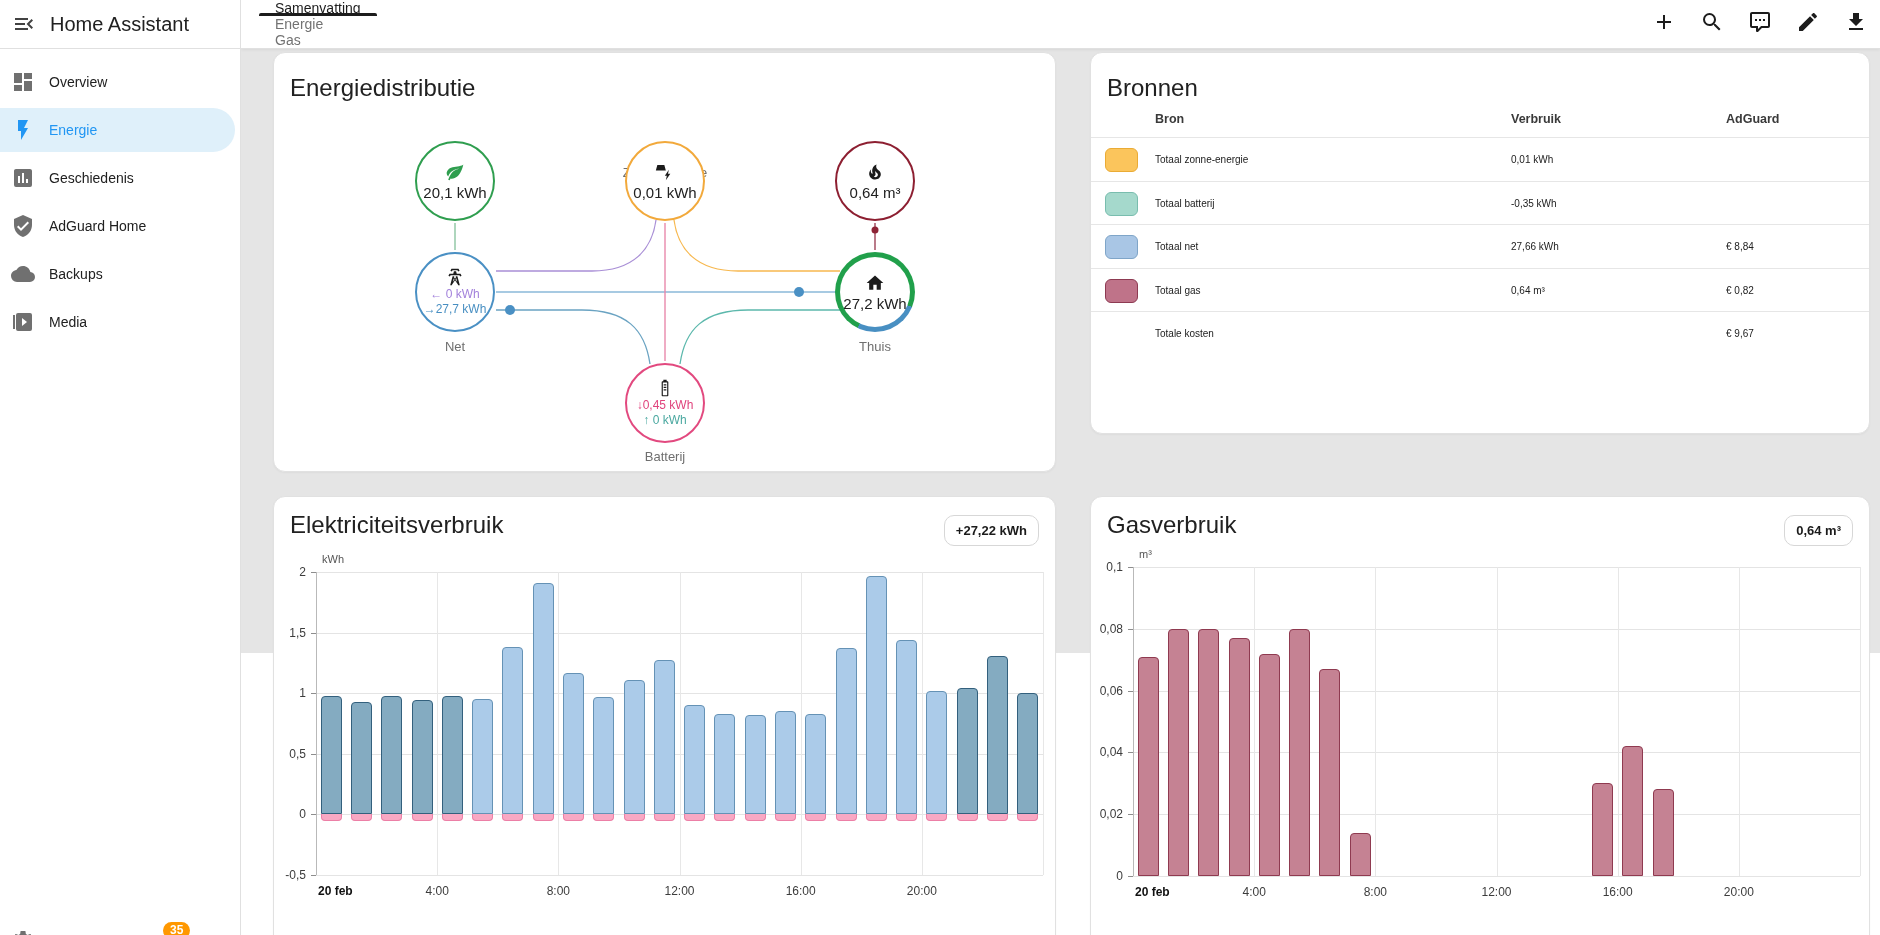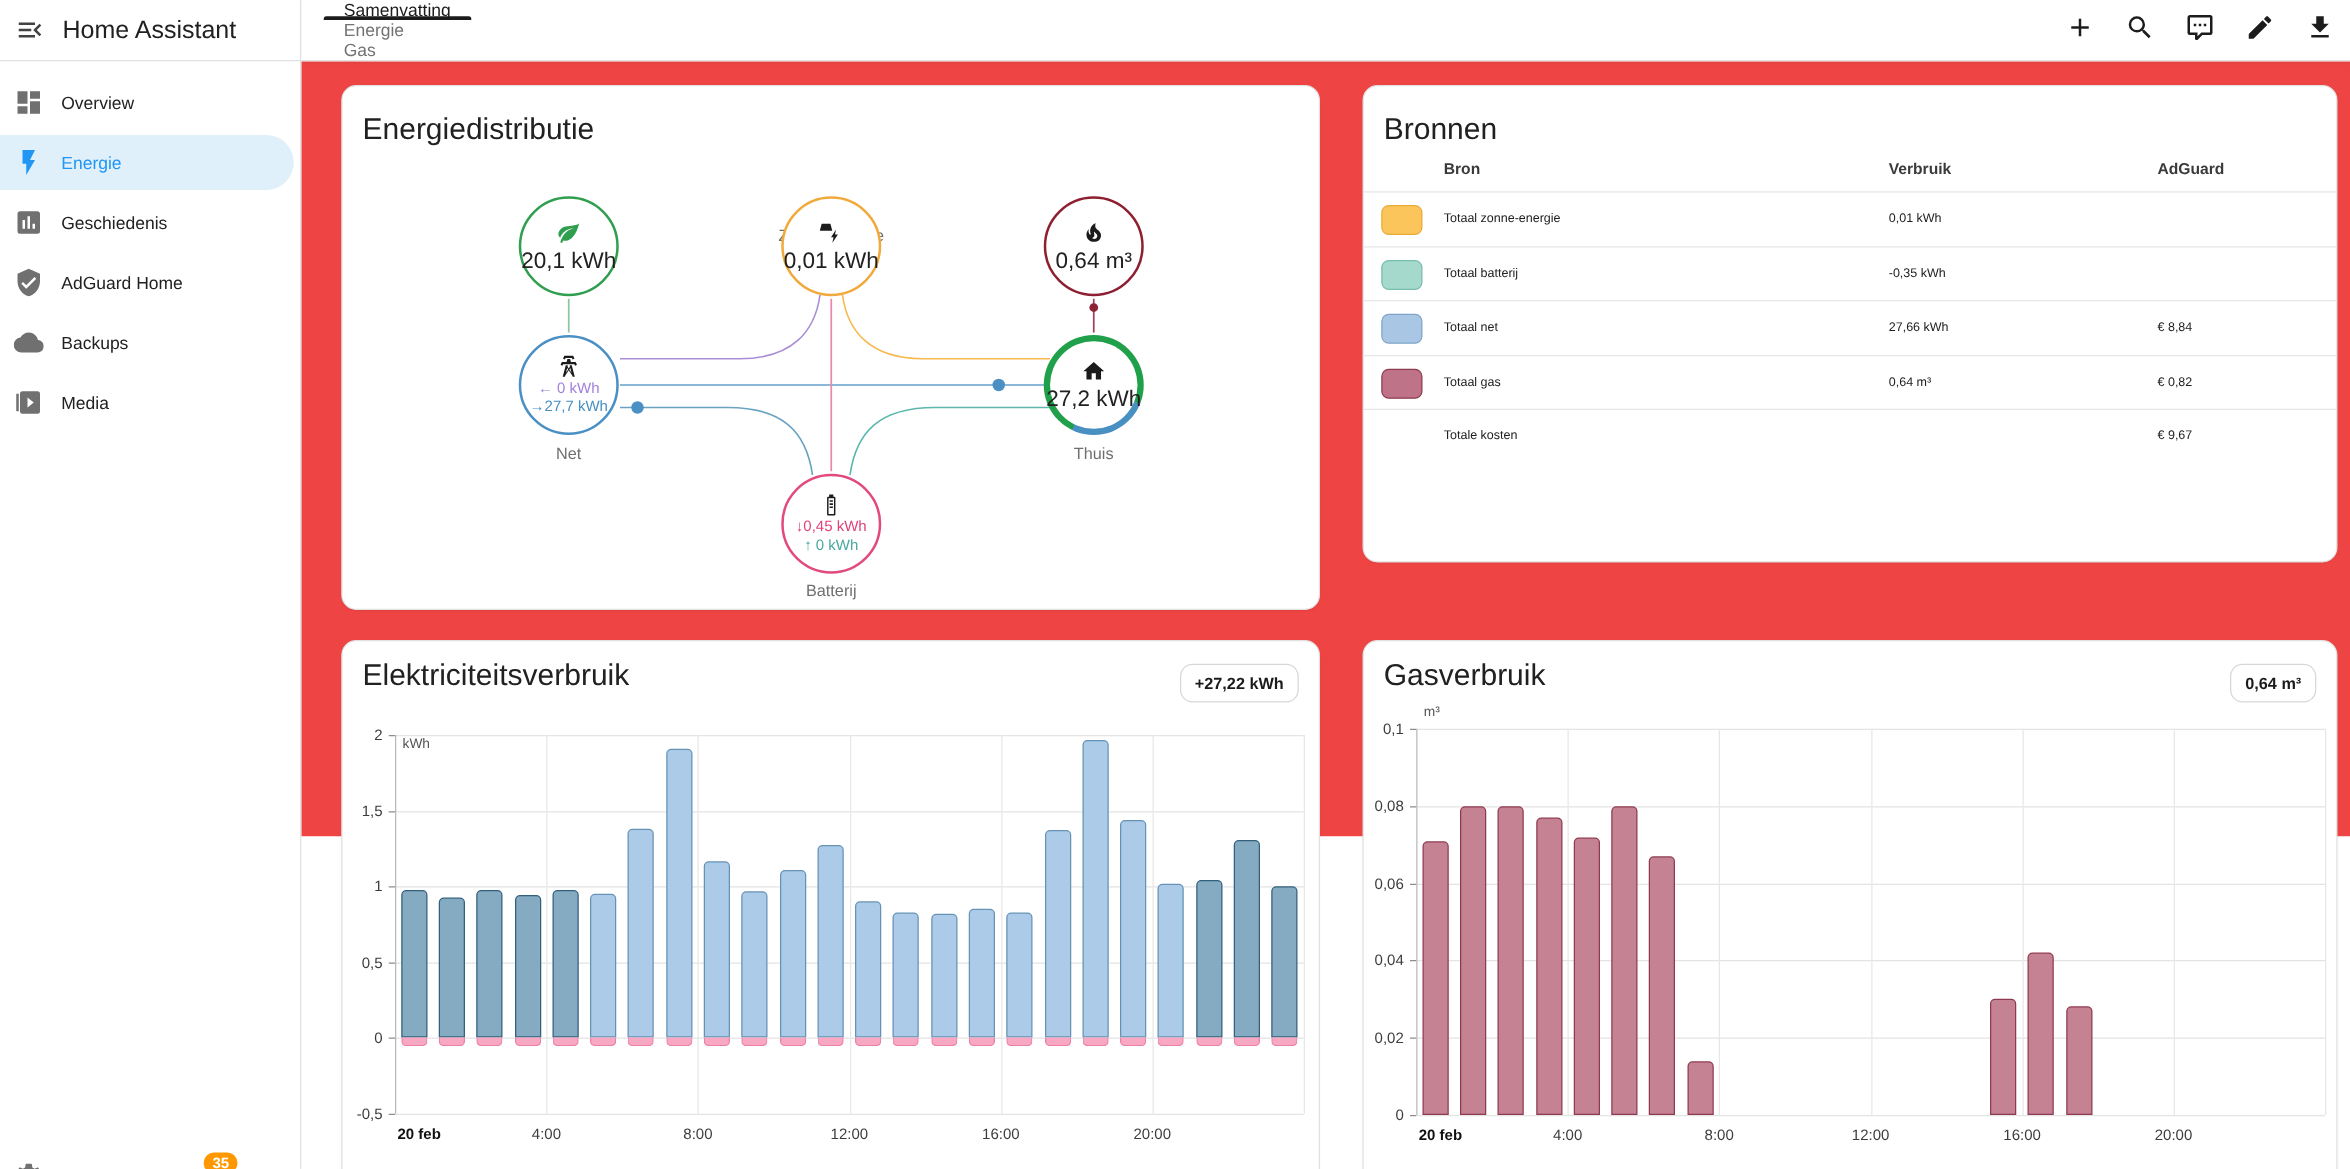--- a/index.html
+++ b/index.html
@@ -31,39 +31,39 @@
     border-bottom:1px solid #e0e0e0; box-shadow:0 1px 3px rgba(0,0,0,.06); z-index:4; }
   .tabs { position:absolute; left:10px; top:0; height:48px; display:flex;flex-direction:column; }
   .tab { height:48px; padding:0 24px; display:flex; align-items:center; font-size:14px; font-weight:500;
     color:#727272; cursor:pointer; position:relative; }
   .tab.active { color:#1c1c1c; }
   .tab.active::after { content:""; position:absolute; left:8px; right:8px; bottom:0; height:3px; background:#1c1c1c; border-radius:2px 2px 0 0; }
   .actions { position:absolute; right:0; top:0; height:48px; display:flex; align-items:center; }
   .icon-btn { width:48px; height:48px; display:flex; align-items:center; justify-content:center; color:#1c1c1c; cursor:pointer; }
 
   
-  .content { position:absolute; left:241px; top:49px; width:1639px; height:620px; background:#ef4444; }
+  .content { position:absolute; left:241px; top:33px; width:1639px; height:620px; background:#e5e5e5; }
   .card { position:absolute; background:#fff; border:1px solid #e1e1e1; border-radius:12px; box-shadow:0 1px 2px rgba(0,0,0,.04); }
   .card-title { font-size:24px; font-weight:400; color:#212121; }
 
   #card-dist { left:32px; top:19px; width:783px; height:420px; }
   #card-dist .card-title { position:absolute; left:16px; top:21px; }
   #card-sources { left:849px; top:19px; width:780px; height:382px; }
   #card-sources .card-title { position:absolute; left:16px; top:21px; }
   #card-elec { left:32px; top:463px; width:783px; height:470px; }
   #card-gas { left:849px; top:463px; width:780px; height:470px; }
   .chart-head { position:absolute; left:16px; right:16px; top:14px; display:flex; justify-content:space-between; align-items:flex-start; }
   .total-badge { border:1px solid #d7d7d7; border-radius:10px; padding:7px 11px; font-size:13px; font-weight:700; color:#1b1b1b; background:#fff; margin-top:4px; }
 
   
   .dist-svg { position:absolute; left:0; top:0; pointer-events:none; }
   .node { position:absolute; width:80px; height:80px; border-radius:50%; background:#fff; display:flex; flex-direction:column;
     align-items:center; justify-content:center; cursor:pointer; z-index:2; }
   .node .nico { width:20px; height:20px; color:#1b1b1b; }
-  .node .nval { font-size:18px; color:#212121; margin-top:2px; white-space:nowrap; }
+  .node .nval { font-size:15px; color:#212121; margin-top:2px; white-space:nowrap; }
   .node-label { position:absolute; width:160px; text-align:center; font-size:13px; color:#6f6f6f; z-index:1; }
   .flow-txt { font-size:12px; line-height:15px; white-space:nowrap; }
   #node-lowcarbon { left:141px; top:88px; border:2px solid #2f9e4f; }
   #node-solar    { left:351px; top:88px; border:2px solid #f2a93b; }
   #node-gas      { left:561px; top:88px; border:2px solid #8d1f31; }
   #node-grid     { left:141px; top:199px; border:2px solid #4a90c4; }
   #node-battery  { left:351px; top:310px; border:2px solid #e2497f; }
   #node-home     { left:561px; top:199px; background:conic-gradient(from 0deg,#21a04b 0deg 112deg,#488fc2 112deg 206deg,#21a04b 206deg 360deg); }
   #node-home .inner { width:70px; height:70px; border-radius:50%; background:#fff; display:flex; flex-direction:column; align-items:center; justify-content:center; }
 
@@ -294,21 +294,21 @@
         </div>
       </div>
   </section>
 
   <section class="card" id="card-elec">
     <div class="chart-head">
       <div class="card-title">Elektriciteitsverbruik</div>
       <div class="total-badge">+27,22 kWh</div>
     </div>
     <div class="chart-area" id="chart-0">
-        <div class="unit-lab" style="left: 48px; top: 56px; margin-top: 20px;">kWh</div>
+        <div class="unit-lab" style="left: 48px; top: 56px;">kWh</div>
         <div class="hgrid" style="left: 42px; width: 727px; top: 75px;"></div>
         <div class="ytick-mark" style="left: 37px; top: 75px;"></div>
         <div class="ytick-lab" style="left: 0px; width: 32px; top: 68px;">2</div>
         <div class="hgrid" style="left: 42px; width: 727px; top: 135.6px;"></div>
         <div class="ytick-mark" style="left: 37px; top: 135.6px;"></div>
         <div class="ytick-lab" style="left: 0px; width: 32px; top: 128.6px;">1,5</div>
         <div class="hgrid" style="left: 42px; width: 727px; top: 196.2px;"></div>
         <div class="ytick-mark" style="left: 37px; top: 196.2px;"></div>
         <div class="ytick-lab" style="left: 0px; width: 32px; top: 189.2px;">1</div>
         <div class="hgrid" style="left: 42px; width: 727px; top: 256.8px;"></div>

